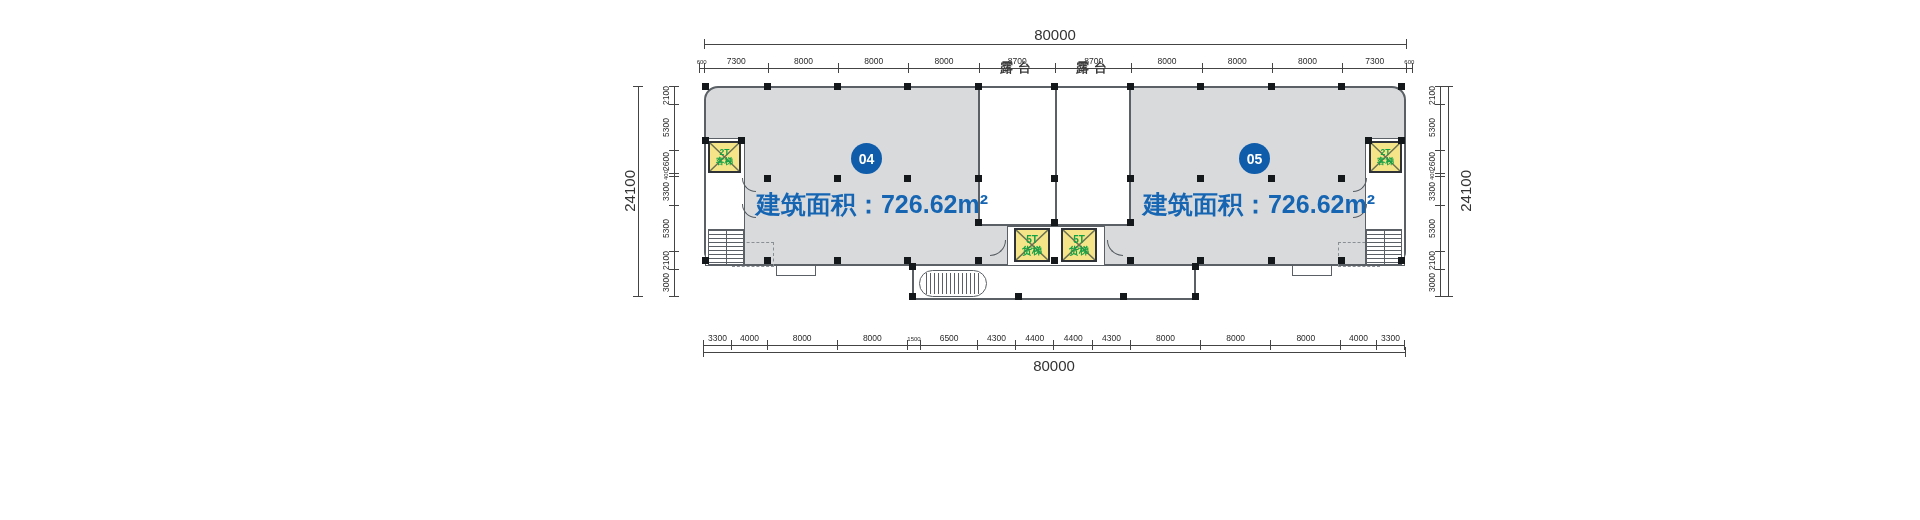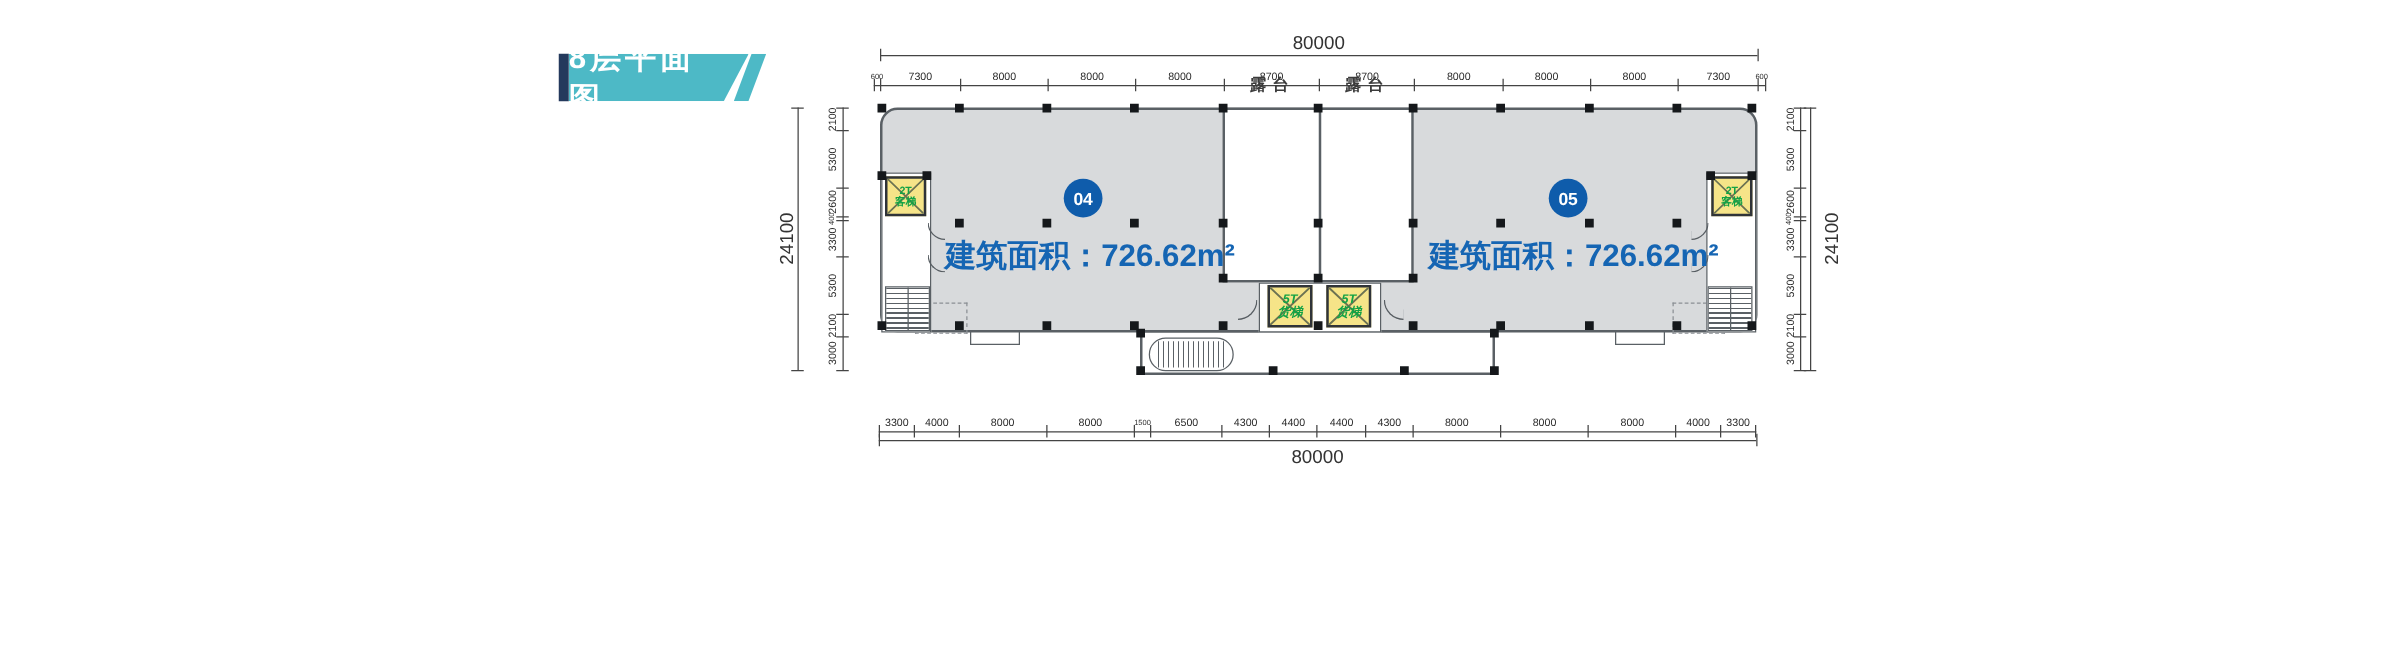--- a/index.html
+++ b/index.html
@@ -53,21 +53,21 @@
   .lobby{position:absolute;left:1007px;top:226px;width:98px;height:40px;background:#fff;
         border:1.5px solid #5a6065;box-sizing:border-box;z-index:2;}
   .core{position:absolute;top:138px;width:40px;height:128px;background:#fff;border:1.5px solid #5a6065;
         box-sizing:border-box;z-index:2;}
   .protrusion{position:absolute;left:912px;top:264px;width:284px;height:36px;background:#fff;
         border:2px solid #5a6065;box-sizing:border-box;z-index:0;}
   .lift{position:absolute;background:#f6e488;border:2px solid #2f3338;box-sizing:border-box;
         display:flex;flex-direction:column;align-items:center;justify-content:center;z-index:3;}
   .lift svg{position:absolute;left:0;top:0;width:100%;height:100%;}
   .lift span{position:relative;color:#12a245;font-weight:700;line-height:1.1;z-index:1;}
-  .lift.freight span{font-size:10px;font-style:italic;}
+  .lift.freight span{font-size:10px;}
   .lift.pax span{font-size:8.5px;}
   .stairH{position:absolute;background-color:#fff;
         background-image:repeating-linear-gradient(180deg,#5a6065 0,#5a6065 1px,transparent 1px,transparent 4px);
         border:1px solid #5a6065;z-index:3;}
   .stairH::after{content:"";position:absolute;left:50%;top:0;bottom:0;width:1px;background:#5a6065;}
   .ovalStair{position:absolute;background:#fff;border:1px solid #5a6065;border-radius:14px;overflow:hidden;z-index:2;}
   .ovalStair::before{content:"";position:absolute;left:6px;right:6px;top:2px;bottom:2px;
         background:repeating-linear-gradient(90deg,#5a6065 0,#5a6065 1px,transparent 1px,transparent 4px);}
   .colsq{position:absolute;width:7px;height:7px;background:#15181b;z-index:4;}
   .door{position:absolute;border-left:1.2px solid #565c61;border-bottom:1.2px solid #565c61;
@@ -82,26 +82,20 @@
   .area-text{position:absolute;width:244px;text-align:right;font-size:25px;font-weight:700;
         color:#1565b3;z-index:5;white-space:nowrap;}
   .footnote{position:absolute;left:1100px;top:373px;width:360px;text-align:right;font-size:15px;
         font-weight:700;color:#3d3d3d;}
 </style>
 </head>
 <body>
 
 <div class="stage">
 
-  <div class="badge">
-    <div class="badge-bar"></div>
-    <div class="badge-main"></div>
-    <div class="badge-sliver"></div>
-    <div class="badge-text">8层平面图</div>
-  </div>
 
   <div class="dimtotal-label" style="left:704px;top:26px;width:702px;height:16px;">80000</div>
   <div class="dimtotal h" style="left:704px;top:44px;width:702px;"></div>
   <div class="dimsegs h" style="left:699px;top:50px;width:713px;height:18px;">
       <div class="seg h" style="flex: 600 1 0px;">
         <span class="seglabel tiny">600</span>
       </div>
       <div class="seg h" style="flex: 7300 1 0px;">
         <span class="seglabel">7300</span>
       </div>

